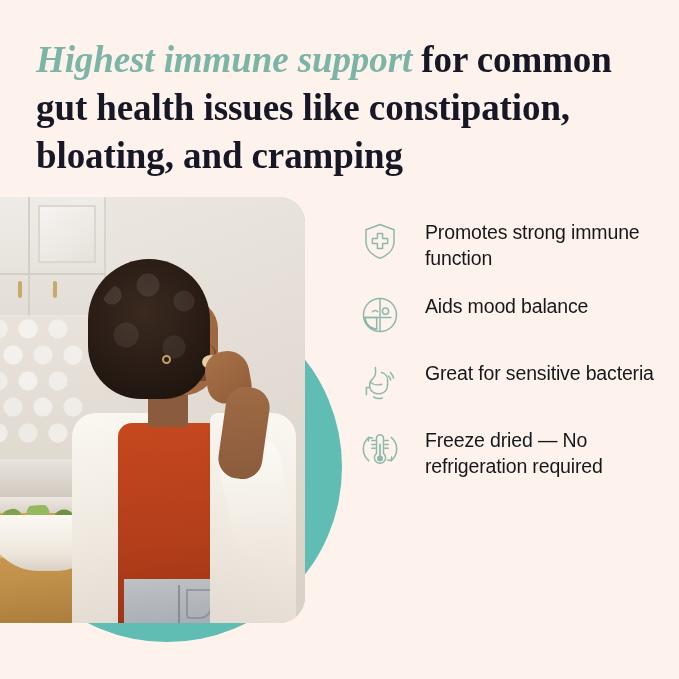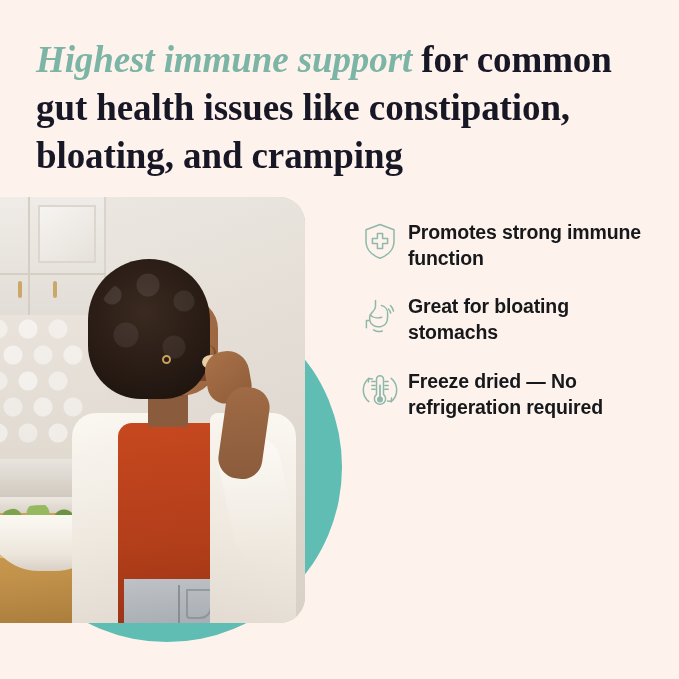--- a/index.html
+++ b/index.html
@@ -259,23 +259,22 @@
   
   .features {
     position:absolute;
     left:357px; top:218px;
     width:300px;
     z-index:3;
   }
   .feature {
     display:flex;
     align-items:flex-start;
-    gap:5px;
+    gap:22px;
     margin-bottom:21px;
-    font-weight:bold;
   }
   .feature:last-child { margin-bottom:3px; }
   .feature-icon {
     flex:0 0 46px;
     width:46px; height:46px;
     display:flex; align-items:center; justify-content:center;
   }
   .feature-icon svg { display:block; }
   .feature-text {
     font-size:19.5px;
@@ -346,37 +345,51 @@
         <path d="M21 4.5 L35 9.8 V21.5 C35 29.5 28.8 35.4 21 38.2
                  C13.2 35.4 7 29.5 7 21.5 V9.8 Z"></path>
         <path d="M18.4 13.4 H23.6 V18.4 H28.6 V23.6 H23.6 V28.6
                  H18.4 V23.6 H13.4 V18.4 H18.4 Z"></path>
       </svg>
     </span>
     <span class="feature-text">Promotes strong immune function</span>
   </li>
 
 
+  <li class="feature">
+    <span class="feature-icon">
+      <svg width="42" height="42" viewBox="0 0 42 42" fill="none" stroke="#8FB8AB" stroke-width="1.5" stroke-linecap="round" stroke-linejoin="round">
+        <circle cx="21" cy="21" r="16.5"></circle>
+        <line x1="21" y1="4.5" x2="21" y2="37.5"></line>
+        <line x1="5.2" y1="23.5" x2="32" y2="23.5"></line>
+        <path d="M13.5 17.8 a3.2 3.2 0 0 1 5.2 0"></path>
+        <circle cx="26.5" cy="17.2" r="3.1"></circle>
+        <path d="M6.2 23.5 a11.5 11.5 0 0 0 11.5 11.5 V23.5 Z" fill="none"></path>
+        <path d="M6.2 23.5 a11.5 11.5 0 0 0 11.5 11.5"></path>
+      </svg>
+    </span>
+    <span class="feature-text">Aids mood balance</span>
+  </li>
 
   <li class="feature">
     <span class="feature-icon">
       <svg width="42" height="42" viewBox="0 0 42 42" fill="none" stroke="#8FB8AB" stroke-width="1.5" stroke-linecap="round" stroke-linejoin="round">
         <path d="M16.5 6.5 V12.5 C16.5 16.2 13.2 17.6 11.6 20.4
                  C9.4 24.2 10.6 29.4 14.6 31.6
                  C18.6 33.8 24.4 33.0 27.0 29.4
                  C29.0 26.6 28.6 22.6 28.6 19.4
                  C28.6 15.4 26.0 12.2 22.4 11.6"></path>
         <path d="M11.0 21.0 C13.8 23.6 18.8 24.6 22.8 23.2"></path>
         <path d="M10.6 26.5 H7.4 V33.8"></path>
         <path d="M31.5 11.5 a13 13 0 0 1 3.0 5.6"></path>
         <path d="M29.4 15.0 a9 9 0 0 1 2.3 4.1"></path>
         <path d="M14.5 35.8 a10 10 0 0 0 8.8 1.2"></path>
       </svg>
     </span>
-    <span class="feature-text">Great for bloating stomachs</span>
+    <span class="feature-text">Great for sensitive bacteria</span>
   </li>
 
   <li class="feature">
     <span class="feature-icon">
       <svg width="42" height="42" viewBox="0 0 42 42" fill="none" stroke="#8FB8AB" stroke-width="1.5" stroke-linecap="round" stroke-linejoin="round">
         <path d="M21 6.8 a3.5 3.5 0 0 1 3.5 3.5 V25.4
                  a5.6 5.6 0 1 1 -7 0 V10.3 A3.5 3.5 0 0 1 21 6.8 Z"></path>
         <circle cx="21" cy="30.6" r="3.0" fill="#8FB8AB" stroke="none"></circle>
         <line x1="21" y1="16.5" x2="21" y2="27.8" stroke-width="1.8"></line>
         <line x1="12.8" y1="12.6" x2="16.2" y2="12.6"></line>

